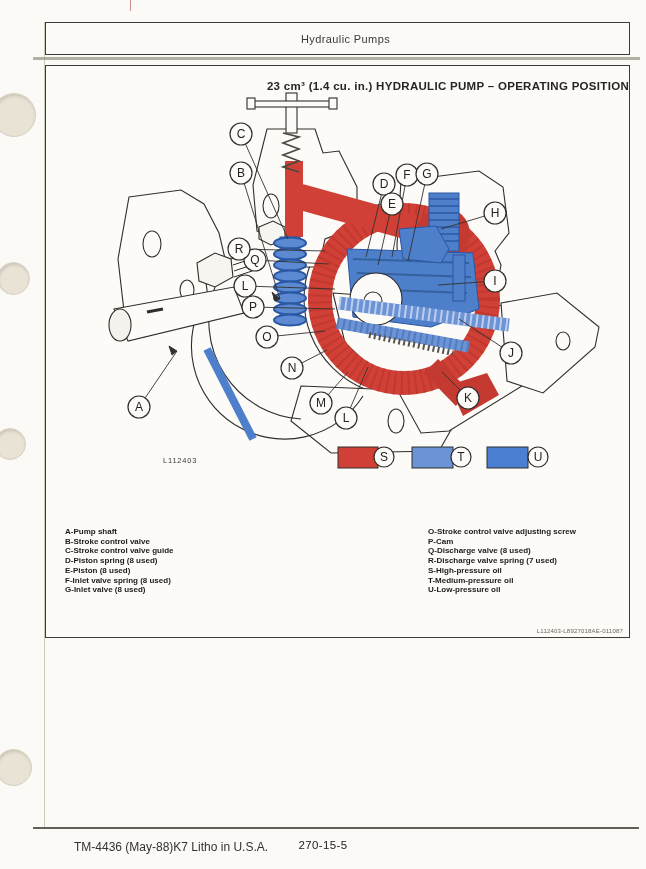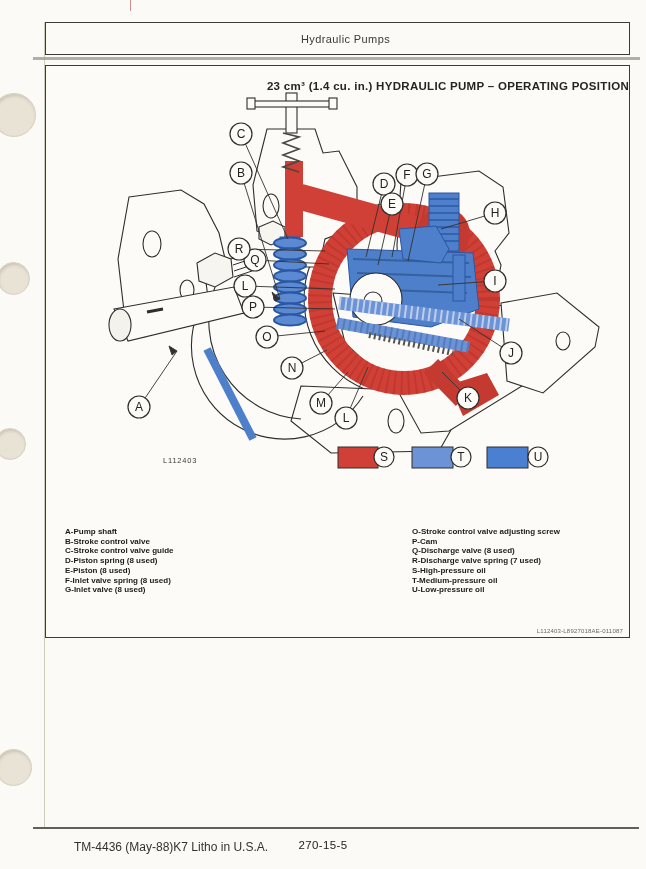--- a/index.html
+++ b/index.html
@@ -23,21 +23,21 @@
   .figure-title{
     position:absolute;left:0;top:14px;width:100%;text-align:right;
     font-size:11.5px;font-weight:bold;color:#262522;letter-spacing:.3px;
   }
   .diagram-svg{position:absolute;left:0;top:0;width:583px;height:571px;}
   .image-id{position:absolute;left:77px;top:390px;font-size:7.5px;letter-spacing:.8px;color:#3a3936;margin-left:40px;}
   .image-code{position:absolute;right:6px;bottom:3px;font-size:6px;color:#6a675f;letter-spacing:.2px;}
   .legend{position:absolute;top:461px;font-size:8px;font-weight:bold;color:#1c1b19;line-height:9.7px;white-space:nowrap;}
   .legend.col1{left:10px;margin-left:9px;}
   .legend.col2{left:192px;}
-  .legend.col3{left:366px;}
+  .legend.col3{left:382px;}
   .footer-rule{position:absolute;left:33px;top:827px;width:606px;height:2px;background:#46433c;opacity:.85;}
   .footer-left{position:absolute;left:38px;top:840px;font-size:12px;color:#33322f;margin-left:36px;}
   .footer-center{position:absolute;left:0;top:839px;width:100%;text-align:center;font-size:11.5px;font-weight:normal;color:#23221f;letter-spacing:.4px;}
   .footer-right{position:absolute;right:14px;top:840px;font-size:10.5px;color:#33322f;margin-top:28px;}
   svg text.co{font-family:"Liberation Sans",sans-serif;font-size:12px;fill:#23221f;}
 </style>
 </head>
 <body>
 
 <div class="page">

